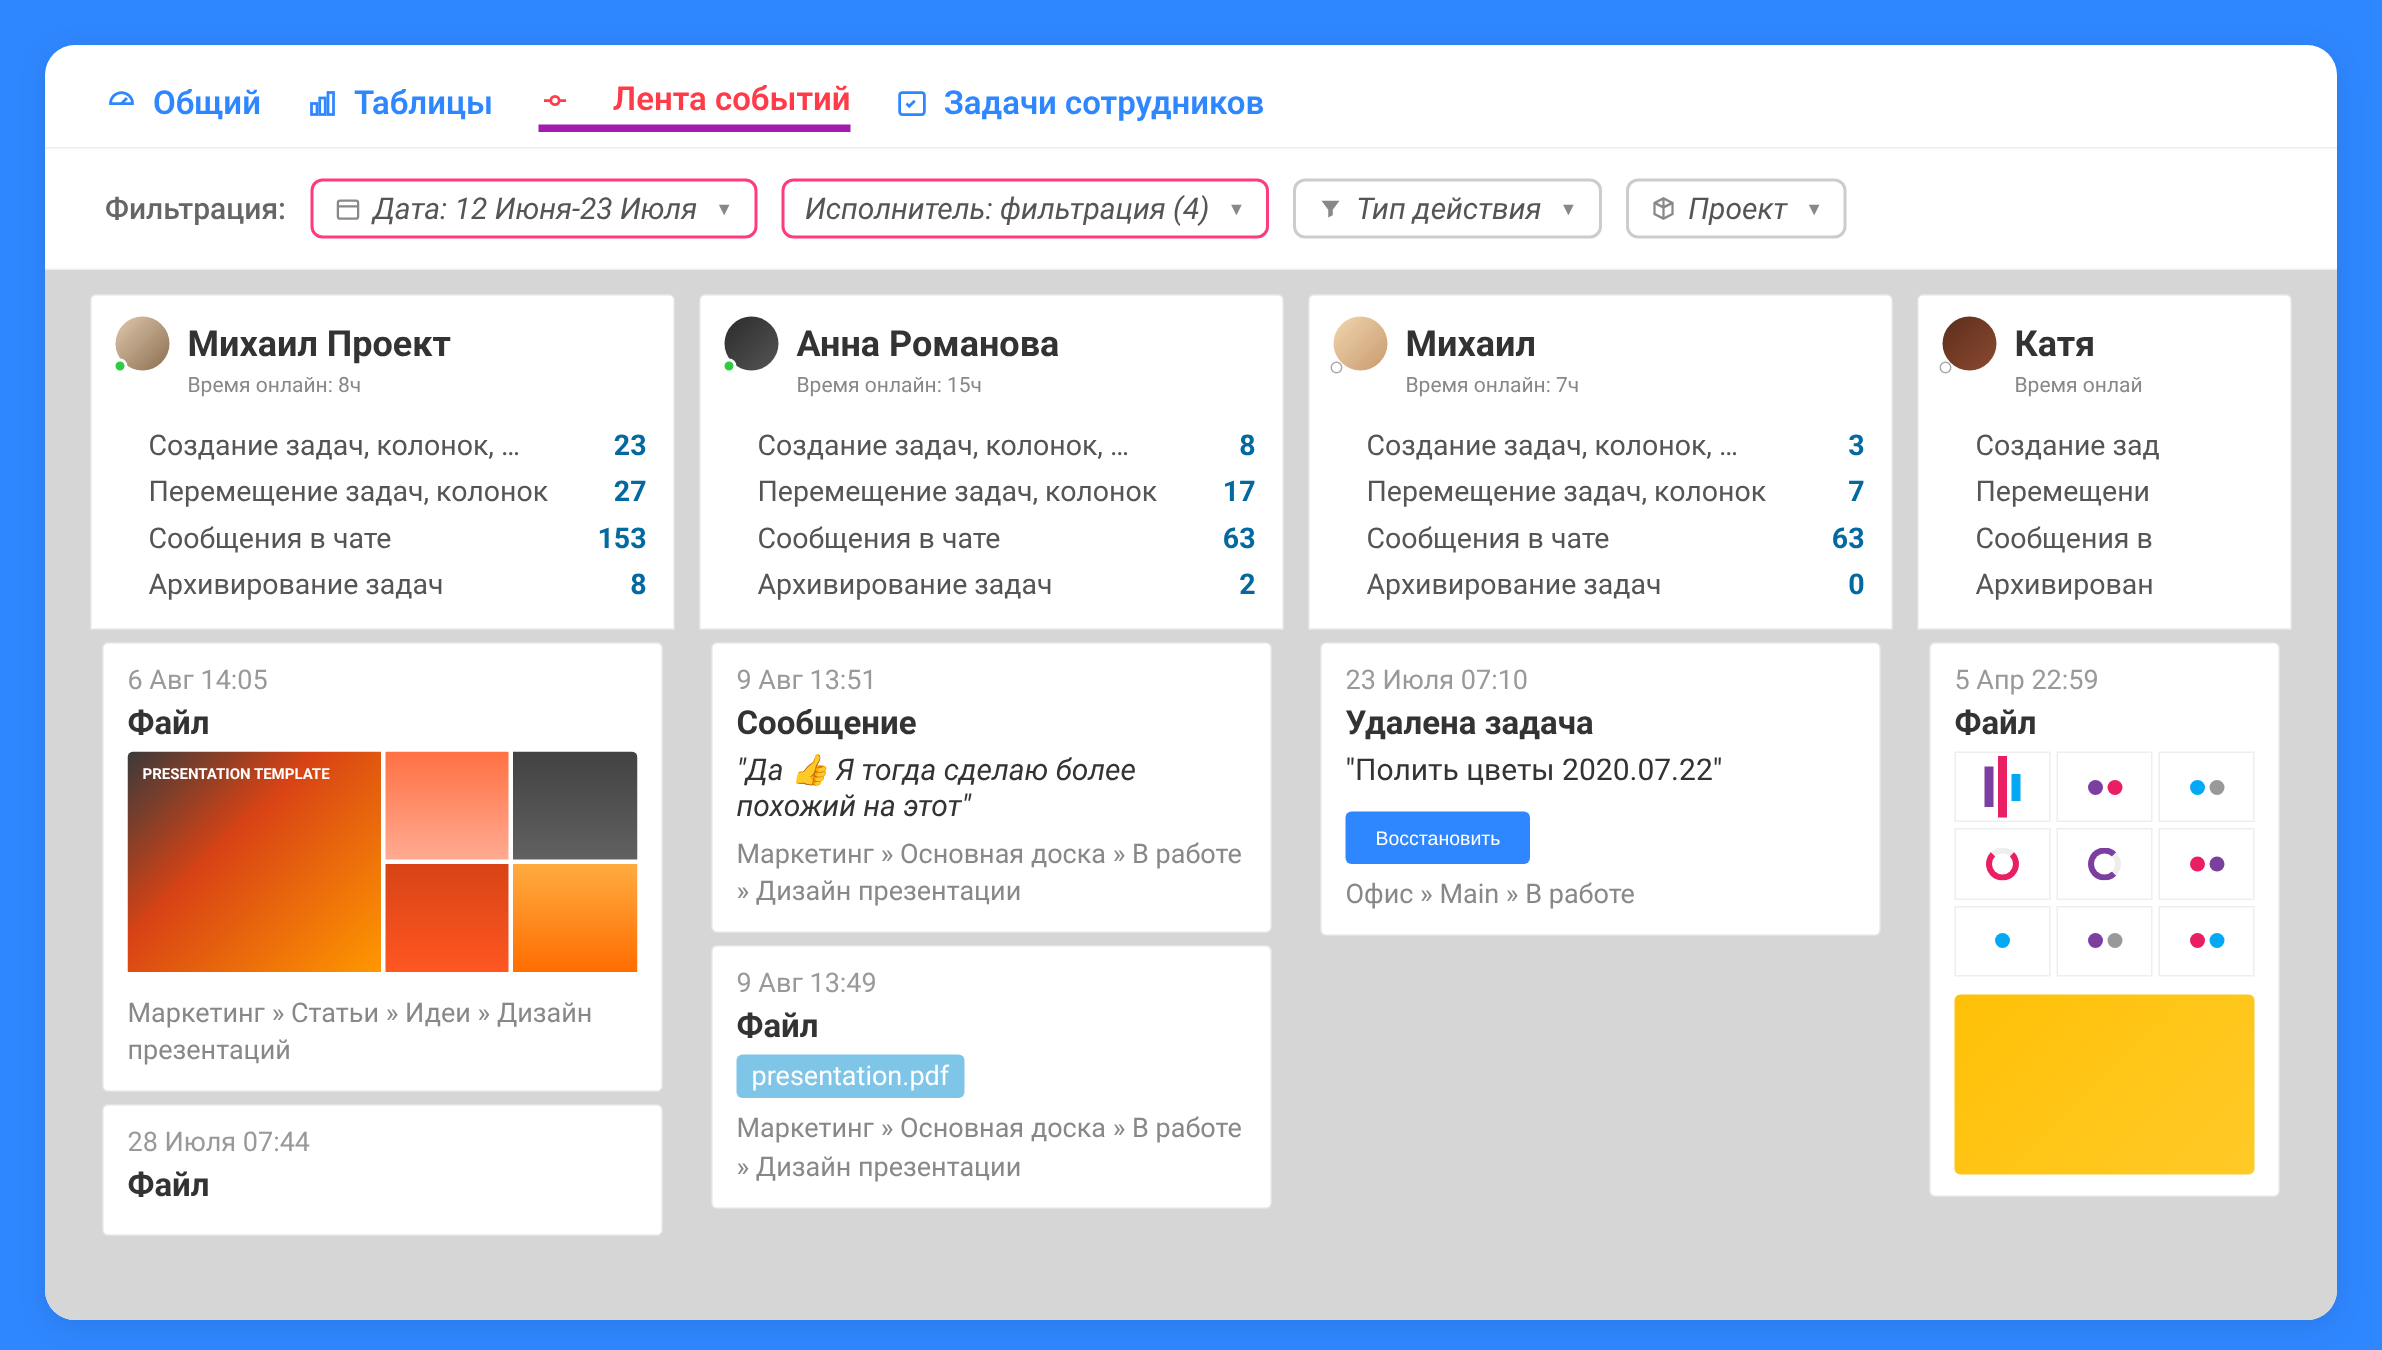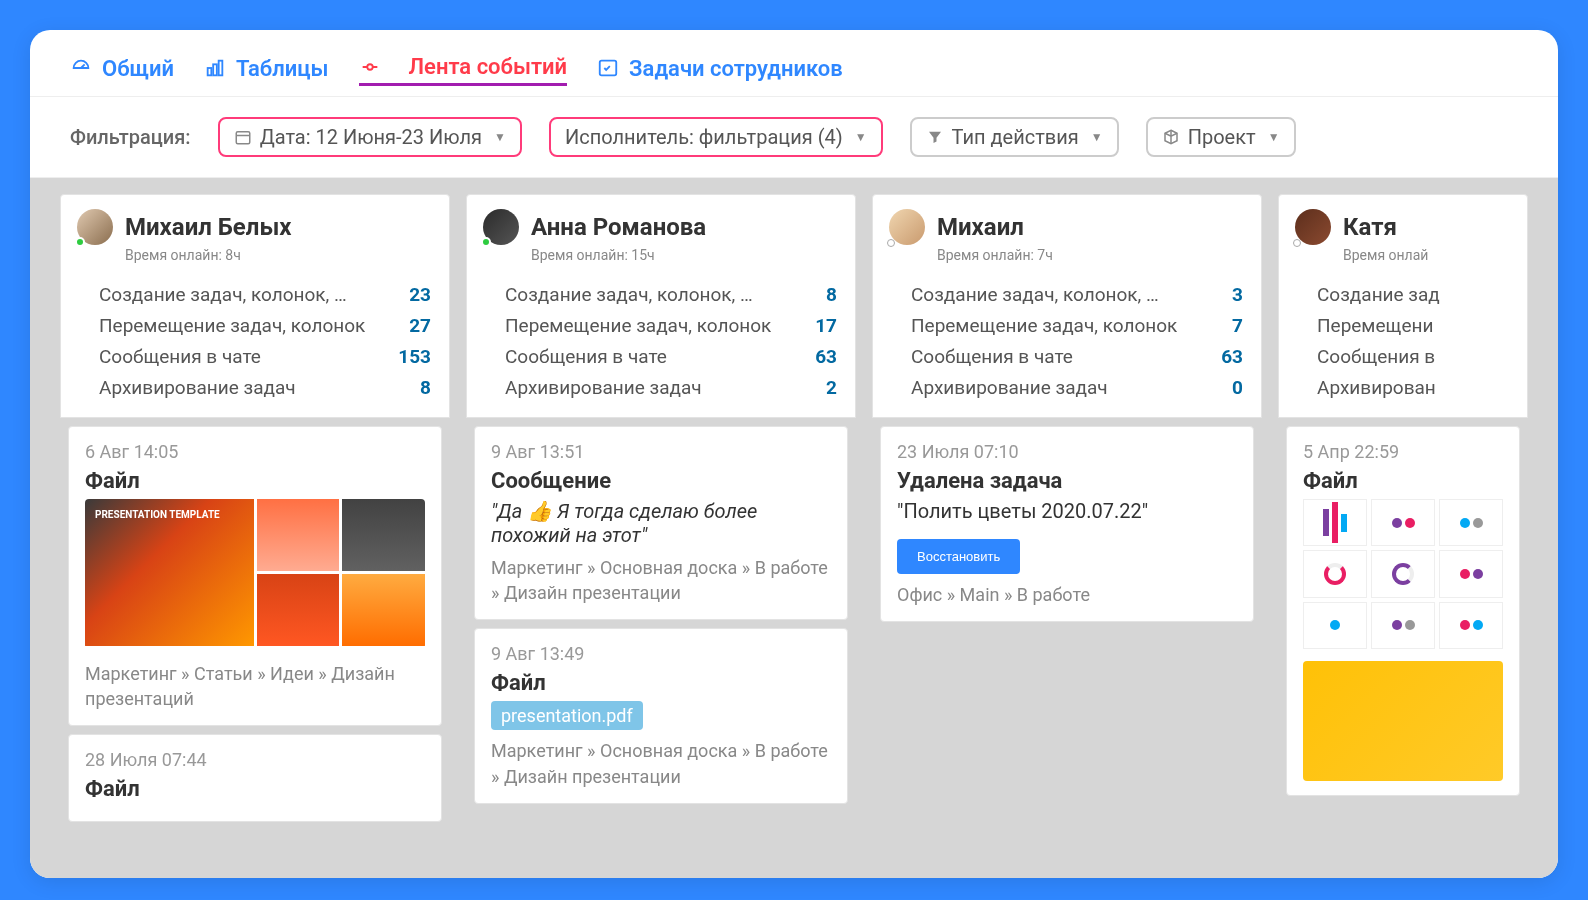--- a/index.html
+++ b/index.html
@@ -27,44 +27,45 @@
     align-items:center;
     gap:10px;
     color:#2f87ff;
     font-size:22px;
     font-weight:600;
     cursor:pointer;
     padding:4px 0;
   }
   .tab.active {
     color:#ff3b4a;
-    border-bottom:3px solid #a21caf;
+    border-bottom:5px solid #a21caf;
     gap:28px;
   }
   .tab svg { width:22px; height:22px; }
   .filter-bar {
     display:flex;
     align-items:center;
-    gap:27px;
+    gap:16px;
     padding:20px 40px;
     border-bottom:1px solid #eee;
     font-size:20px;
   }
   .filter-label { color:#666; font-weight:500; }
   .pill {
     display:inline-flex;
     align-items:center;
     gap:8px;
     border:2px solid #ccc;
     border-radius:8px;
     padding:6px 14px;
     color:#555;
     font-size:20px;
     cursor:pointer;
     background:#fff;
+    font-style:italic;
   }
   .pill.highlight { border-color:#ff3b7a; color:#555; }
   .pill svg { width:18px; height:18px; flex-shrink:0; }
   .pill .caret { font-size:12px; color:#888; margin-left:4px; }
   .board {
     display:flex;
     gap:16px;
     padding:16px 0 0 30px;
     background:#d6d6d6;
     overflow:hidden;
@@ -255,21 +256,21 @@
   </div>
 
   <div class="board">
 
     <div class="column">
       <div class="col-header">
         <div class="user-row">
           <div class="avatar" style="background:linear-gradient(135deg,#e0c9b0,#8a6d4e);">
             <div class="status-dot online"></div>
           </div>
-          <div class="user-name">Михаил Белых</div>
+          <div class="user-name">Михаил Проект</div>
         </div>
         <div class="online-time">Время онлайн: 8ч</div>
         <div class="stats">
           <div class="stat-row">
               <span>Создание задач, колонок, …</span>
               <span class="num">23</span>
             </div>
           <div class="stat-row">
               <span>Перемещение задач, колонок</span>
               <span class="num">27</span>

